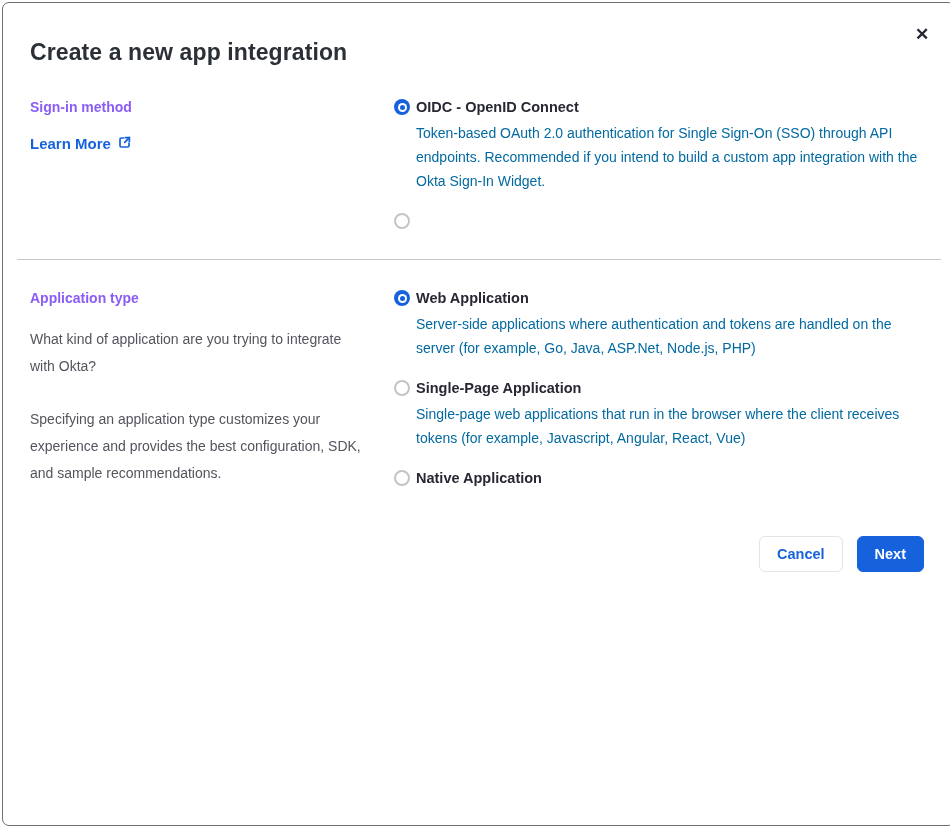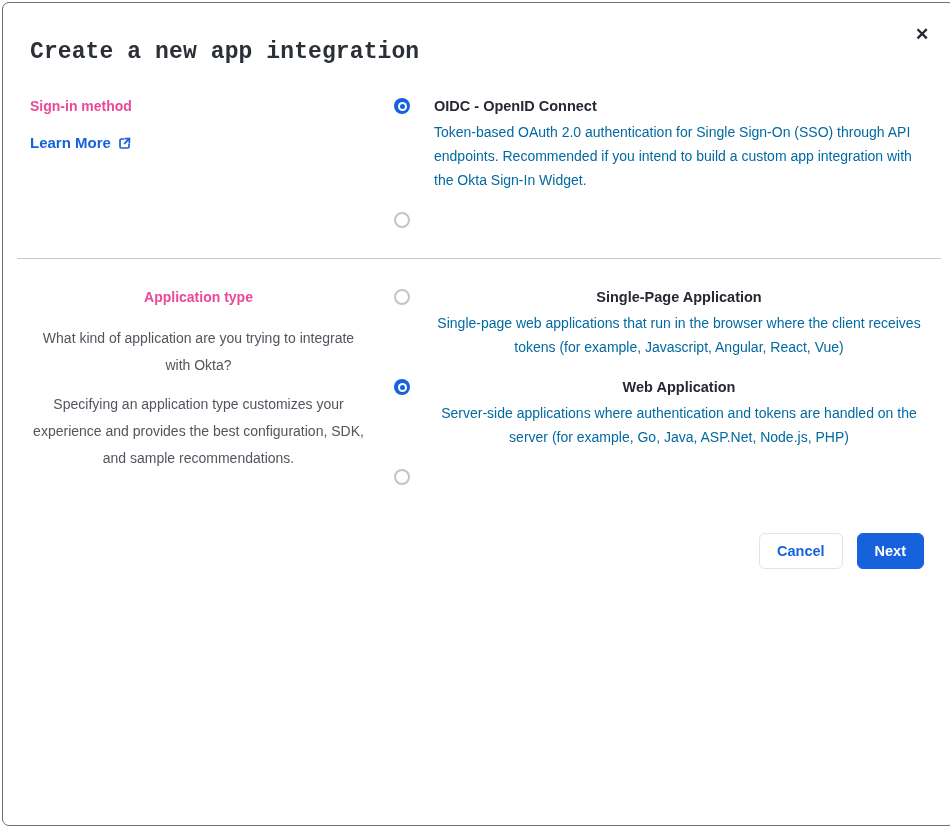--- a/index.html
+++ b/index.html
@@ -9,36 +9,36 @@
     position:absolute; left:2px; top:2px; width:953px; height:824px;
     background:#fff; border:1px solid #6f6f6f; border-radius:7px;
     padding:36px 30px 0 27px;
   }
   .close-btn {
     position:absolute; top:18px; left:906px; width:26px; height:26px;
     display:flex; align-items:center; justify-content:center;
     font-size:17px; font-weight:600; color:#272833; cursor:pointer;
     background:none; border:none; line-height:1;
   }
-  .title { font-size:23px; font-weight:700; color:#2b2f36; letter-spacing:.1px;font-family:Liberation Mono, monospace; }
+  .title { font-size:23px; font-weight:700; color:#2b2f36; letter-spacing:.1px; }
 
   .section {
     display:grid; grid-template-columns:337px 1fr; column-gap:27px;
     padding-top:31px;
   }
-  .section-label { font-size:14px; font-weight:700; color:#ec4899; line-height:20px; }
+  .section-label { font-size:14px; font-weight:700; color:#8b5cf6; line-height:20px; }
   .learn-more {
-    margin-top:18px; display:inline-flex; align-items:flex-end; gap:6px;
+    margin-top:18px; display:inline-flex; align-items:flex-start; gap:6px;
     font-size:15px; font-weight:700; color:#1662dd; text-decoration:none; cursor:pointer;
   }
   .ext-icon { width:15px; height:15px; display:inline-block; }
   .col-left p { font-size:14px; color:#54545e; line-height:27px; margin-top:18px; }
-  .col-left p + p { margin-top:12px; }
+  .col-left p + p { margin-top:26px; }
 
-  .option { display:flex; gap:24px; margin-bottom:18px; cursor:pointer; }
+  .option { display:flex; gap:6px; margin-bottom:18px; cursor:pointer; }
   .option:last-child { margin-bottom:0; }
   .radio {
     flex:0 0 16px; width:16px; height:16px; margin-top:2px;
     border:2px solid #c3c3ca; border-radius:50%; background:#fff; position:relative;
   }
   .radio.checked { border:none; background:#1662dd; }
   .radio.checked::after {
     content:""; position:absolute; left:3.5px; top:3.5px; width:9px; height:9px;
     background:#fff; border-radius:50%;
   }
@@ -96,44 +96,45 @@
       <div class="option">
         <span class="radio"></span>
         <div>
         </div>
       </div>
     </div>
   </div>
 
   <hr class="divider">
 
-  <div class="section" style="padding-top:28px;text-align:center;">
+  <div class="section" style="padding-top:28px;">
     <div class="col-left">
       <div class="section-label">Application type</div>
       <p>What kind of application are you trying to integrate with Okta?</p>
       <p>Specifying an application type customizes your experience and provides the best configuration, SDK, and sample recommendations.</p>
     </div>
     <div class="col-right">
-      <div class="option">
-        <span class="radio"></span>
-        <div>
-          <div class="opt-label">Single-Page Application</div>
-          <div class="opt-desc">Single-page web applications that run in the browser where the client receives tokens (for example, Javascript, Angular, React, Vue)</div>
-        </div>
-      </div>
       <div class="option">
         <span class="radio checked"></span>
         <div>
           <div class="opt-label">Web Application</div>
           <div class="opt-desc">Server-side applications where authentication and tokens are handled on the server (for example, Go, Java, ASP.Net, Node.js, PHP)</div>
         </div>
       </div>
       <div class="option">
         <span class="radio"></span>
         <div>
+          <div class="opt-label">Single-Page Application</div>
+          <div class="opt-desc">Single-page web applications that run in the browser where the client receives tokens (for example, Javascript, Angular, React, Vue)</div>
+        </div>
+      </div>
+      <div class="option">
+        <span class="radio"></span>
+        <div>
+          <div class="opt-label">Native Application</div>
         </div>
       </div>
     </div>
   </div>
 
   <div class="footer">
     <button class="btn btn-cancel">Cancel</button>
     <button class="btn btn-next">Next</button>
   </div>
 

